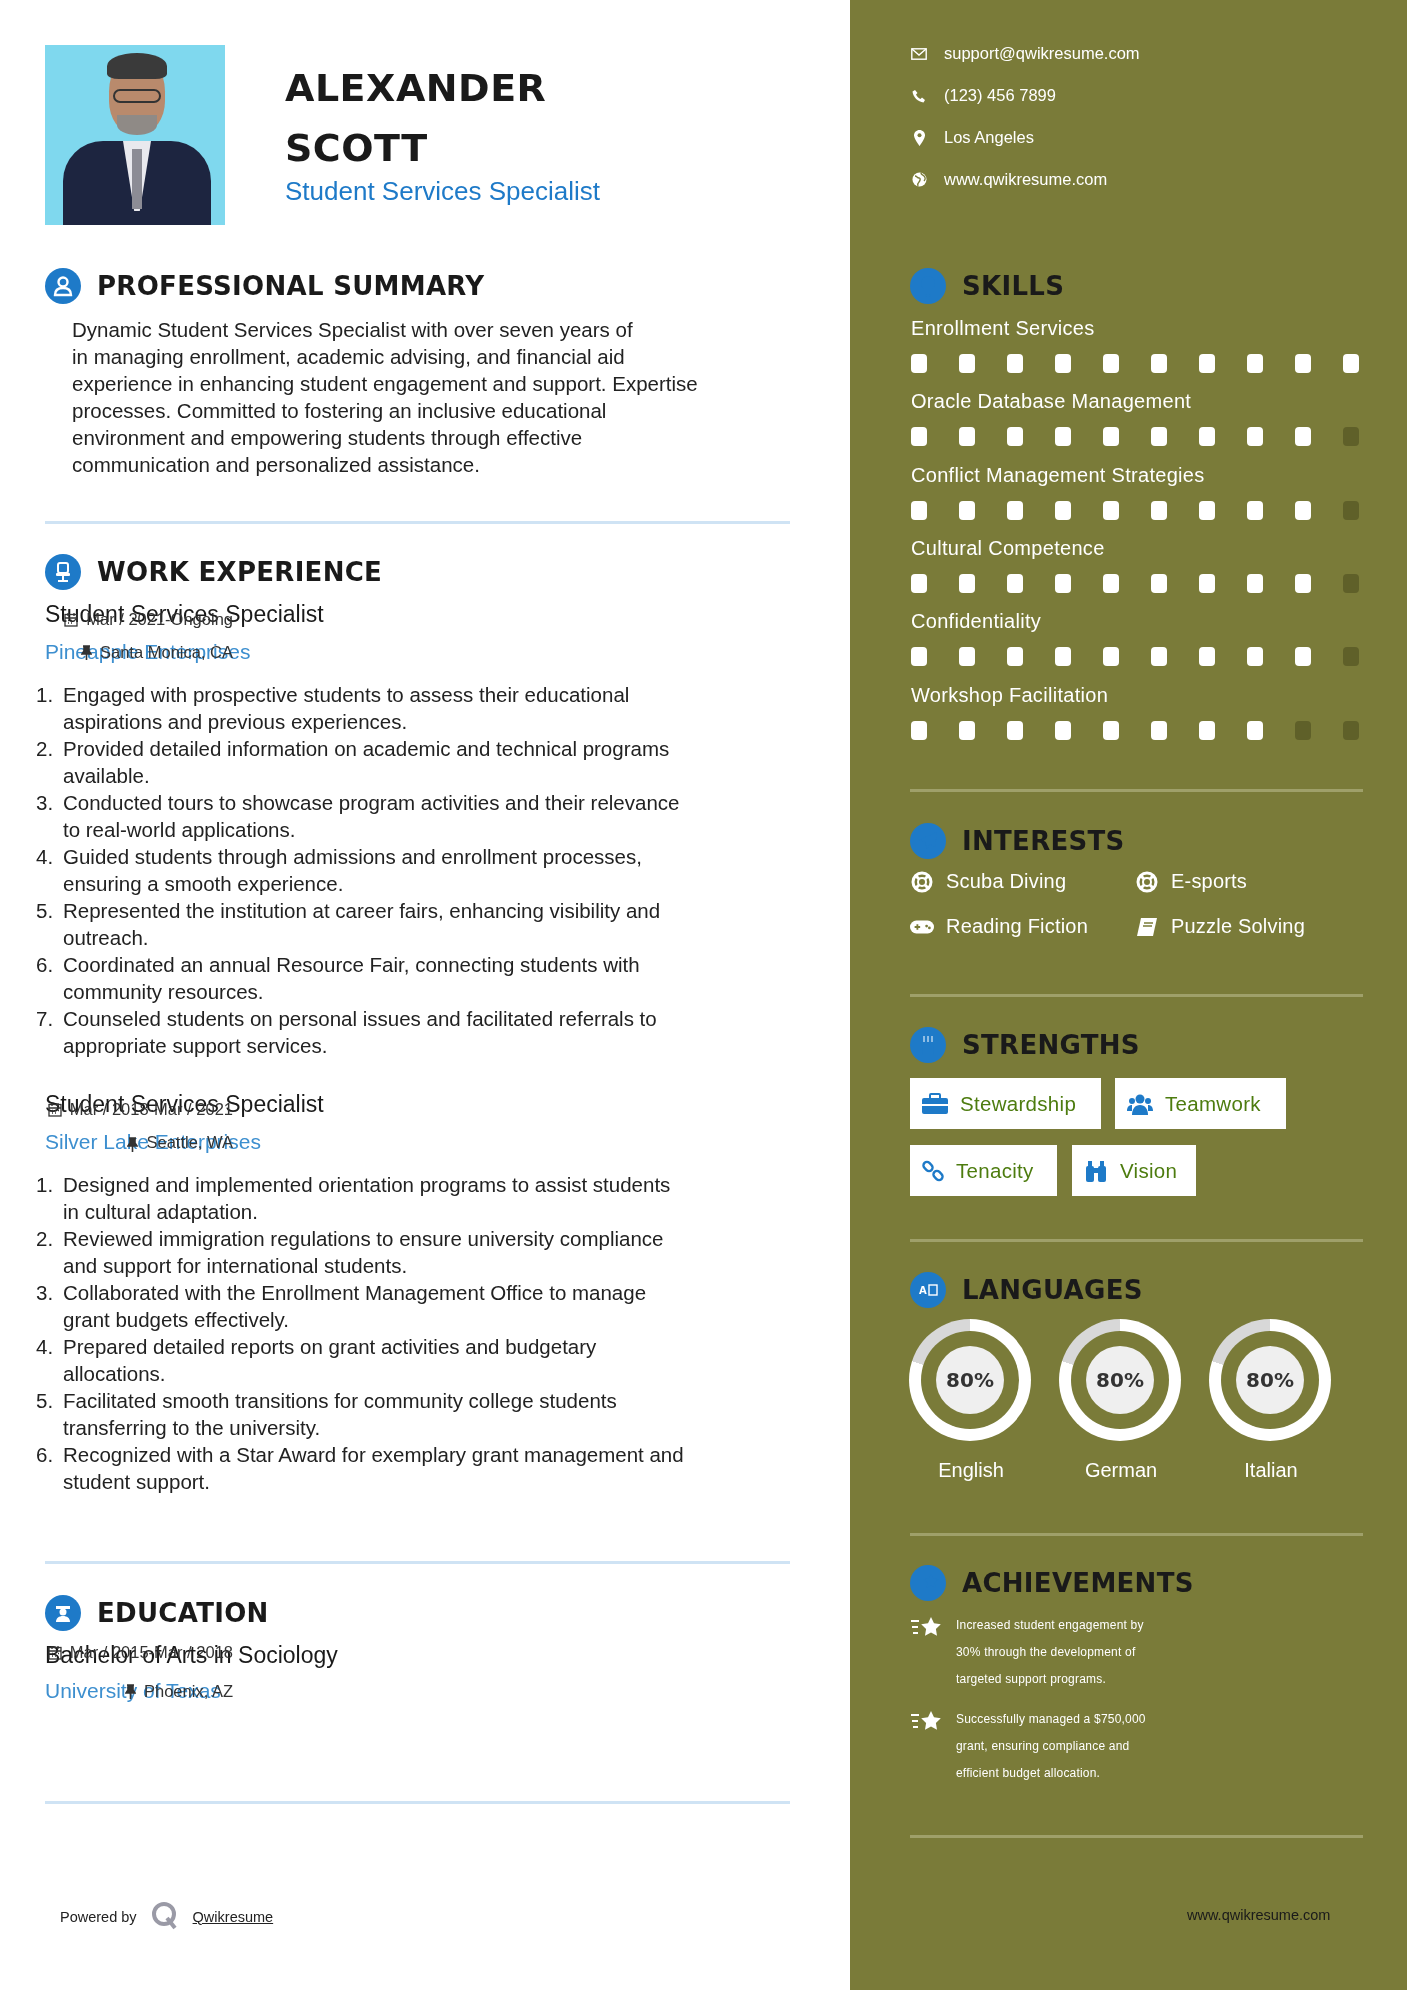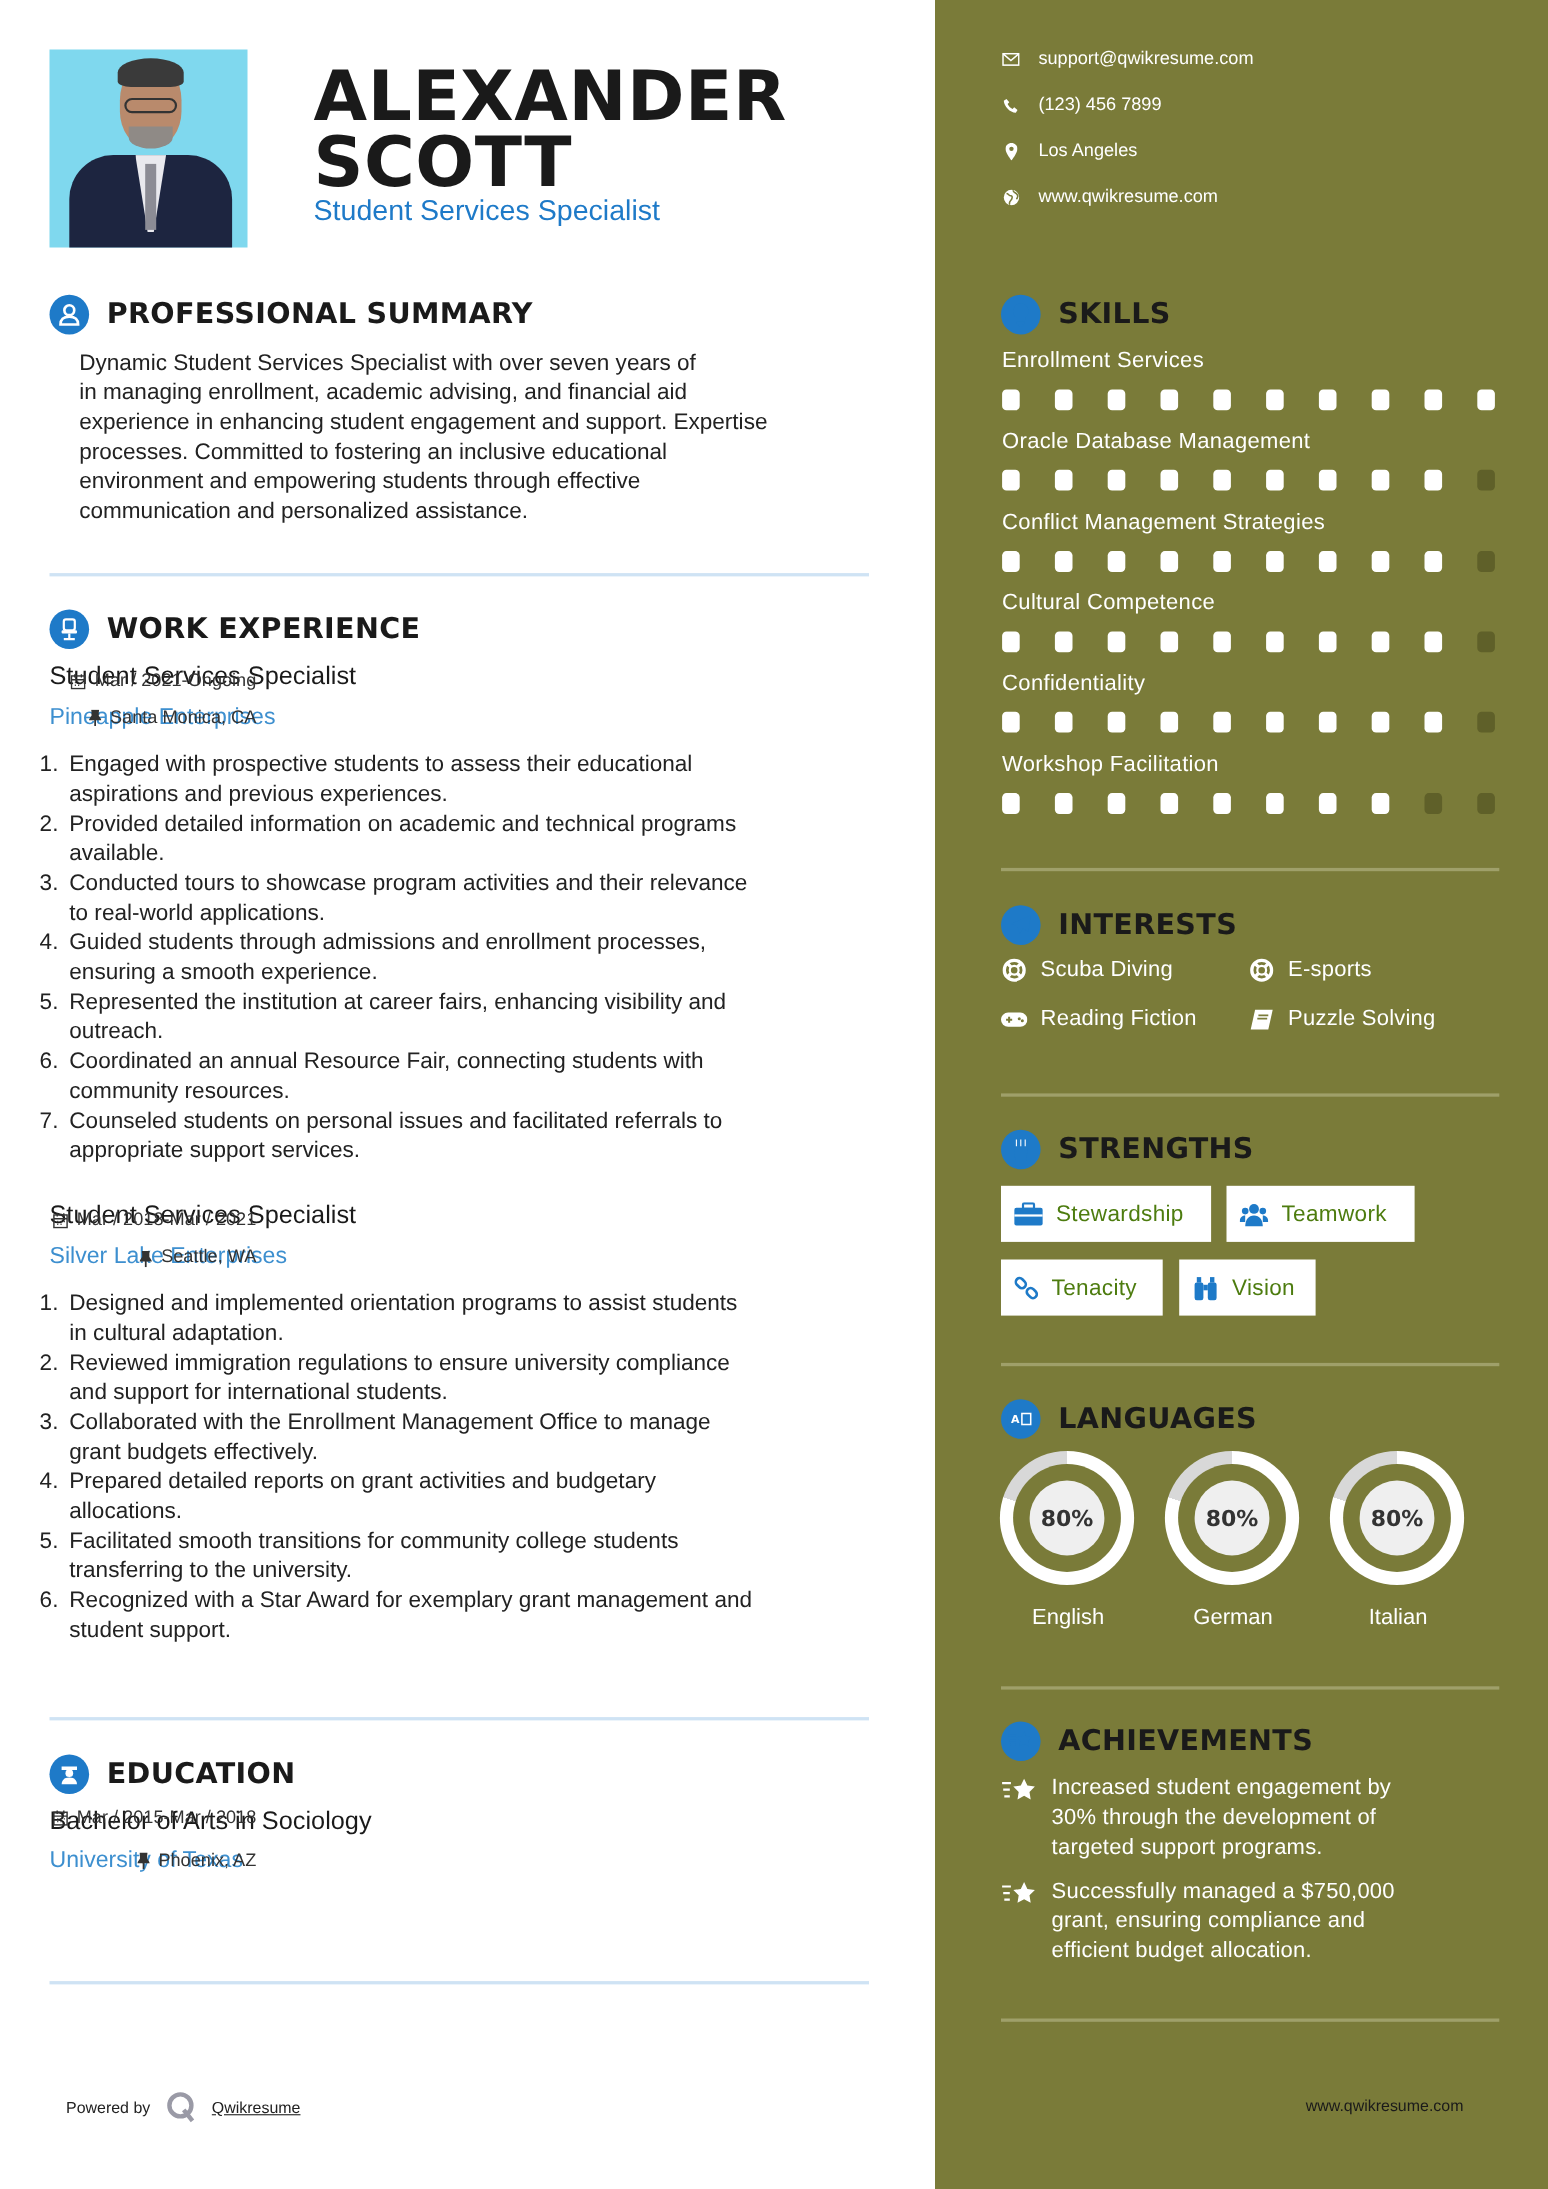--- a/index.html
+++ b/index.html
@@ -12,21 +12,21 @@
   
   .photo { position: absolute; left: 45px; top: 45px; width: 180px; height: 180px; background: #7fd8ee; overflow: hidden; }
   .photo .head { position: absolute; left: 64px; top: 12px; width: 56px; height: 76px; background: #b98a6c; border-radius: 45% 45% 42% 42%; }
   .photo .hair { position: absolute; left: 62px; top: 8px; width: 60px; height: 26px; background: #3a3a3a; border-radius: 50% 50% 20% 20%; }
   .photo .glasses { position: absolute; left: 68px; top: 44px; width: 48px; height: 14px; border: 2px solid #333; border-radius: 8px; }
   .photo .beard { position: absolute; left: 72px; top: 70px; width: 40px; height: 20px; background: #8f8a86; border-radius: 0 0 50% 50%; }
   .photo .suit { position: absolute; left: 18px; top: 96px; width: 148px; height: 100px; background: #1d2540; border-radius: 40px 40px 0 0; }
   .photo .shirt { position: absolute; left: 78px; top: 96px; width: 28px; height: 70px; background: #e9e9ee; clip-path: polygon(0 0,100% 0,60% 100%,40% 100%); }
   .photo .tie { position: absolute; left: 87px; top: 104px; width: 10px; height: 60px; background: #8c8c95; }
 
-  .name { position: absolute; left: 285px; top: 58px; font-family: "DejaVu Sans", sans-serif; font-weight: bold; font-size: 63px; line-height: 60px; letter-spacing: 0.5px; color: #1a1a1a; }
+  .name { position: absolute; left: 285px; top: 58px; font-family: "DejaVu Sans", sans-serif; font-weight: bold; font-size: 38px; line-height: 60px; letter-spacing: 0.5px; color: #1a1a1a; }
   .role { position: absolute; left: 285px; top: 176px; font-size: 26px; color: #1e7ac8; }
 
   
   .sec-h { position: absolute; display: flex; align-items: center; }
   .sec-h .ic { width: 36px; height: 36px; border-radius: 50%; background: #1e7ac8; display: flex; align-items: center; justify-content: center; margin-right: 16px; }
   .sec-h .t { font-family: "DejaVu Sans", sans-serif; font-size: 26px; font-weight: bold; letter-spacing: 0.3px; color: #1a1a1a; }
 
   .para { position: absolute; left: 45px; width: 740px; font-size: 20.5px; line-height: 27px; color: #222; }
   .divider { position: absolute; left: 45px; width: 745px; height: 3px; background: #cfe3f4; }
   .side-div { position: absolute; left: 910px; width: 453px; height: 3px; background: #9fa06a; }
@@ -55,21 +55,21 @@
 
   .chip { position: absolute; height: 51px; background: #fff; display: flex; align-items: center; padding: 16px 12px; font-size: 20.5px; color: #4d7c0f; letter-spacing: 0.3px; }
   .chip svg { margin-right: 12px; }
 
   .lang { position: absolute; width: 124px; text-align: center; }
   .ring { position: relative; width: 122px; height: 122px; border-radius: 50%; }
   .ring .inner-olive { position: absolute; left: 12px; top: 12px; width: 98px; height: 98px; border-radius: 50%; background: #7a7b39; }
   .ring .core { position: absolute; left: 27px; top: 27px; width: 68px; height: 68px; border-radius: 50%; background: #efefef; display: flex; align-items: center; justify-content: center; font-family: "DejaVu Sans", sans-serif; font-weight: bold; font-size: 20px; color: #333; }
   .lang .ln { margin-top: 18px; font-size: 20px; color: #fff; }
 
-  .ach { position: absolute; left: 910px; width: 440px; display: flex; font-size: 20px; line-height: 27px; color: #fff; letter-spacing: 0.2px; }
+  .ach { position: absolute; left: 910px; width: 440px; display: flex; font-size: 12px; line-height: 27px; color: #fff; letter-spacing: 0.2px; }
   .ach .ai { width: 46px; flex: none; padding-top: 3px; }
 
   .powered { position: absolute; left: 60px; top: 1900px; display: flex; align-items: center; font-size: 14.5px; color: #222; }
   .powered .q { margin: 0 14px; }
   .powered .lnk { text-decoration: underline; color: #222; }
   .site-foot { position: absolute; left: 1187px; top: 1907px; font-size: 14.5px; color: #1a1a1a; }
 </style>
 </head>
 <body>
 

